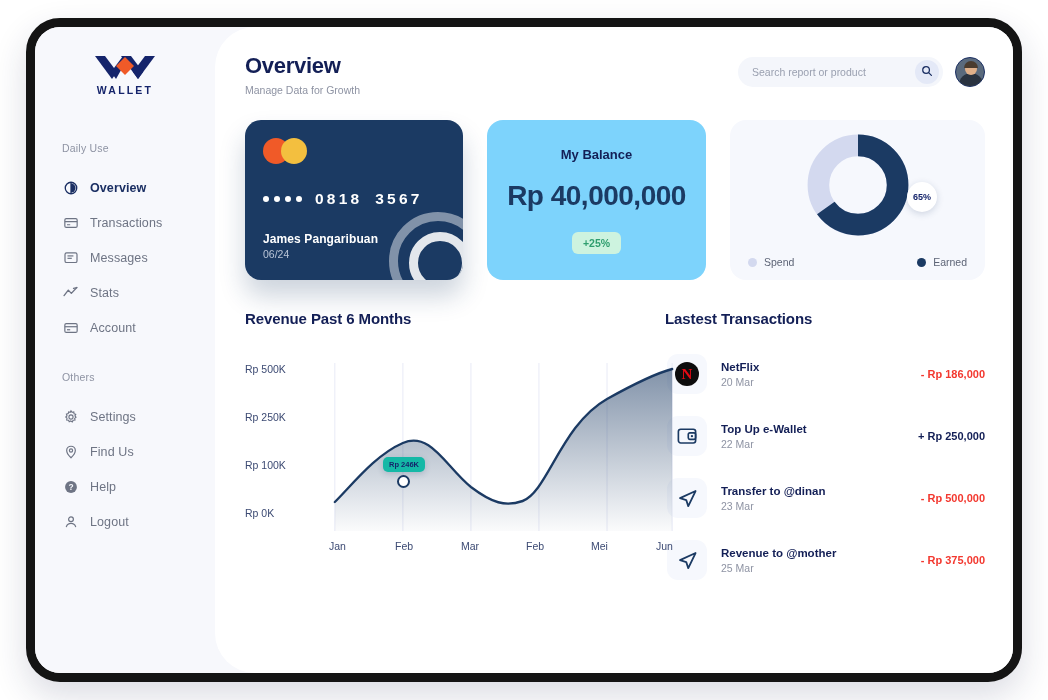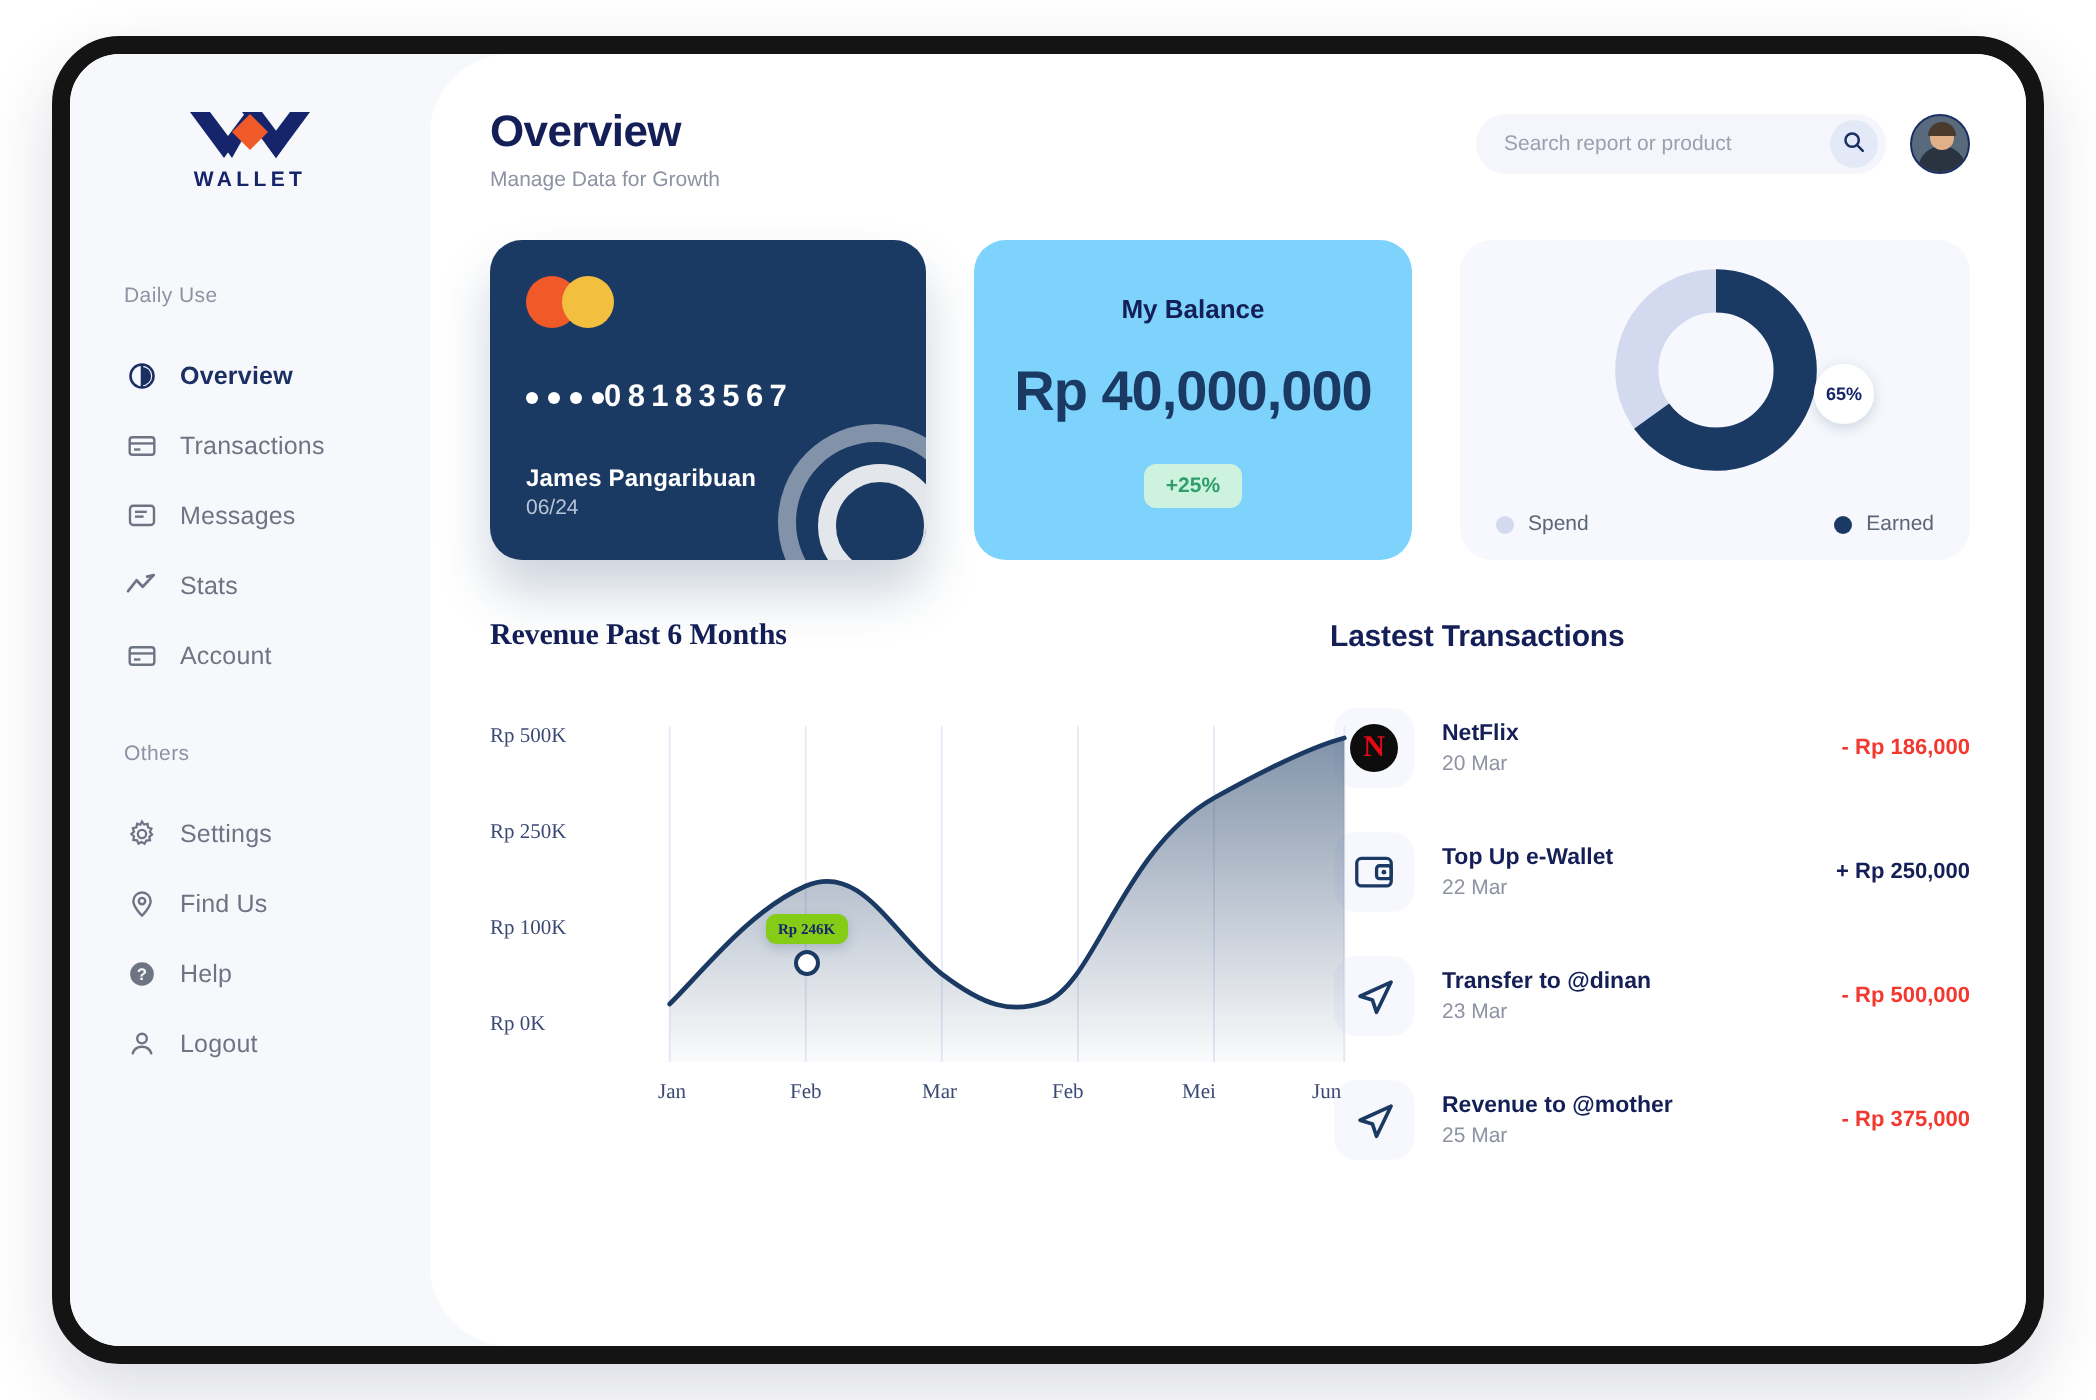--- a/index.html
+++ b/index.html
@@ -98,21 +98,21 @@
     position: relative; overflow: hidden;
     padding: 18px 18px 0 18px; color: #fff;
     box-shadow: 0 16px 26px rgba(27,58,99,.22);
   }
   .mc-logo { position: relative; width: 46px; height: 26px; }
   .mc-c { position: absolute; width: 26px; height: 26px; border-radius: 50%; top: 0; }
   .mc-c.l { left: 0; background: #f05a28; }
   .mc-c.r { left: 18px; background: #f3bf3f; }
   #card-number {
     margin-top: 26px; font-size: 15.5px; font-weight: bold;
-    letter-spacing: 3.2px; display: flex; align-items: center; 
+    letter-spacing: 3.2px; display: flex; align-items: center; gap: 13px;
   }
   .dots { display: flex; gap: 5px; align-items: center; }
   .dots i { width: 6px; height: 6px; border-radius: 50%; background: #fff; display: block; }
   #card-holder { margin-top: 24px; font-size: 12px; font-weight: bold; letter-spacing: .1px; }
   #card-expiry { margin-top: 2px; font-size: 10.5px; color: #b9c4d6; }
   .card-ring {
     position: absolute; border-radius: 50%;
     border: 9px solid rgba(255,255,255,.88);
   }
   .card-ring.r1 { width: 62px; height: 62px; right: -8px; bottom: -14px; }
@@ -144,29 +144,29 @@
   }
   #donut-legend {
     position: absolute; left: 18px; right: 18px; bottom: 12px;
     display: flex; justify-content: space-between; align-items: center;
   }
   .legend-item { display: flex; align-items: center; gap: 7px; font-size: 10.5px; color: #5d6476; }
   .legend-dot { width: 9px; height: 9px; border-radius: 50%; display: block; }
 
   
   #bottom-row { display: flex; gap: 22px; margin-top: 30px; }
-  #chart-col { flex: 1 1 455px; min-width: 0; font-family: Liberation Serif, serif; }
+  #chart-col { flex: 1 1 455px; min-width: 0; }
   #tx-col { flex: 0 0 320px; }
   .section-title { font-size: 15px; font-weight: bold; color: #131f56; letter-spacing: -.1px; }
 
   #chart-area { position: relative; margin-top: 20px; height: 205px; }
   .y-label { position: absolute; left: 0; font-size: 10.5px; color: #3c4a73; }
   .x-label { position: absolute; font-size: 10.5px; color: #3c4a73; bottom: 0; text-align: center; }
   #tooltip {
-    position: absolute; background: #84cc16; border-radius: 5px;
+    position: absolute; background: #14b8a6; border-radius: 5px;
     padding: 3px 6px; font-size: 7.5px; font-weight: bold; color: #15246b;
     box-shadow: 0 2px 6px rgba(27,58,99,.2); z-index: 4; white-space: nowrap; text-align: right;
   }
   #tooltip-dot {
     position: absolute; width: 13px; height: 13px; border-radius: 50%;
     background: #fff; border: 2.5px solid #1b3a63; z-index: 4;
   }
 
   
   .tx-list { margin-top: 16px; }

